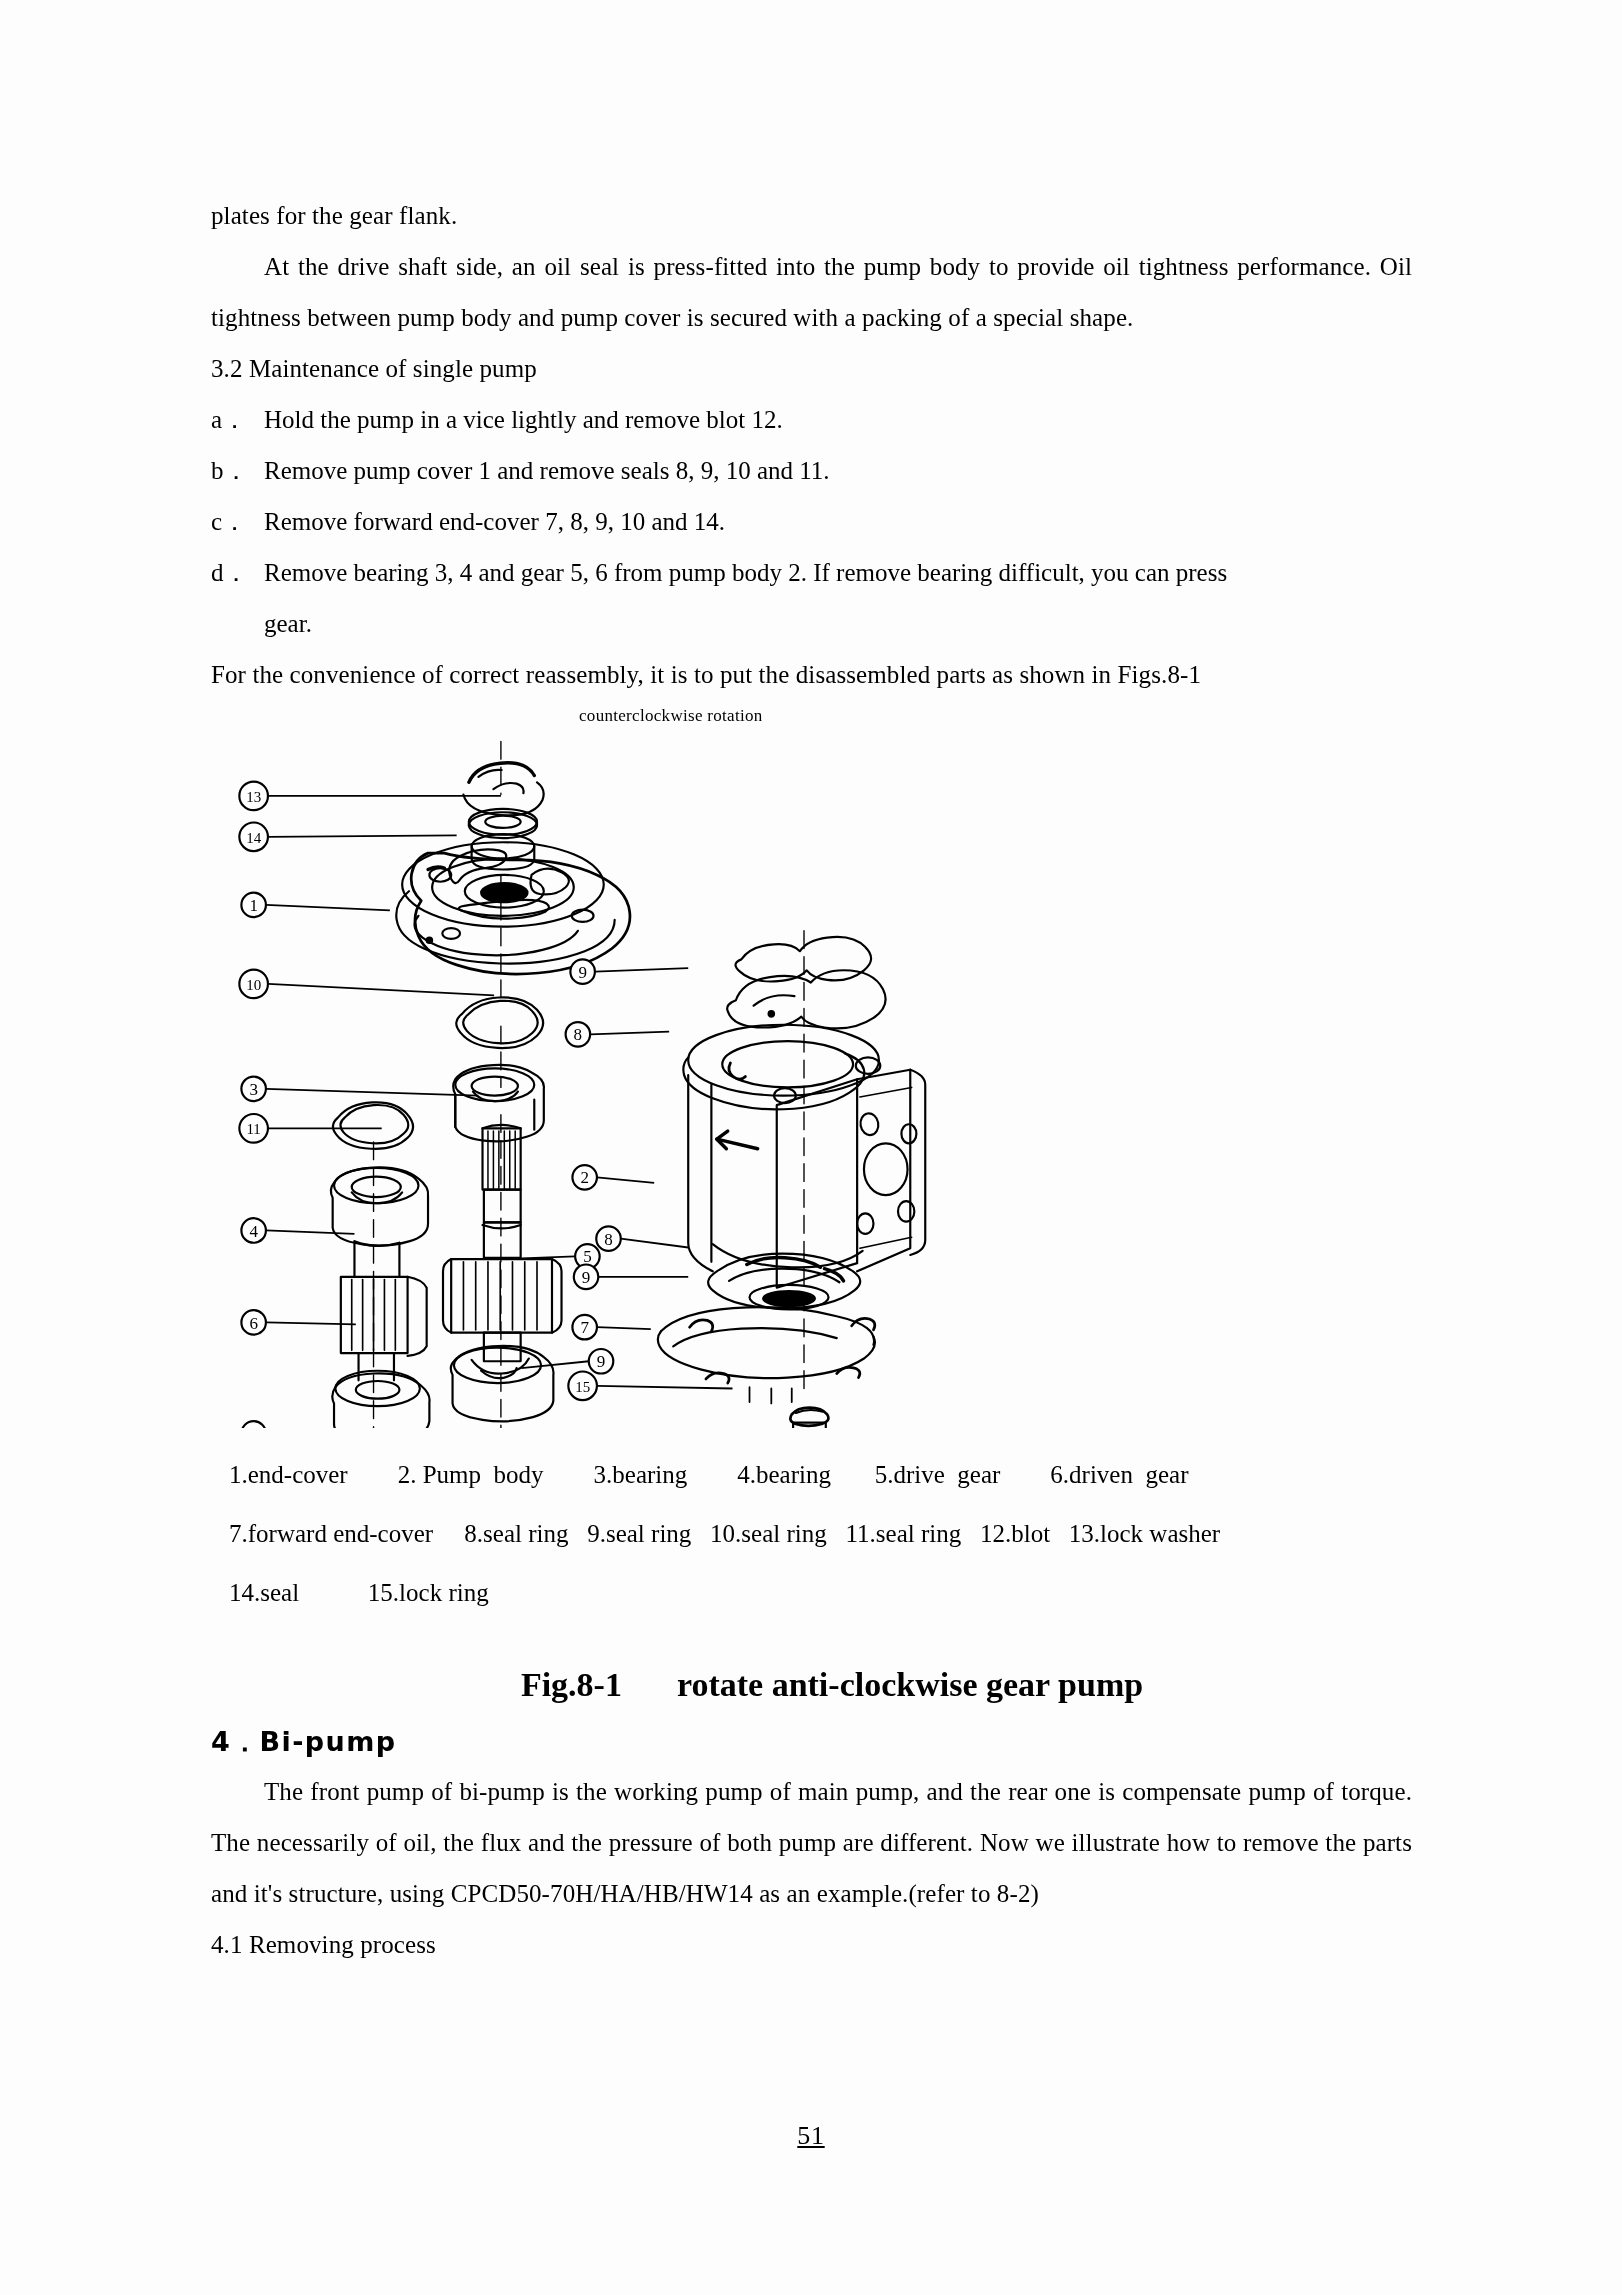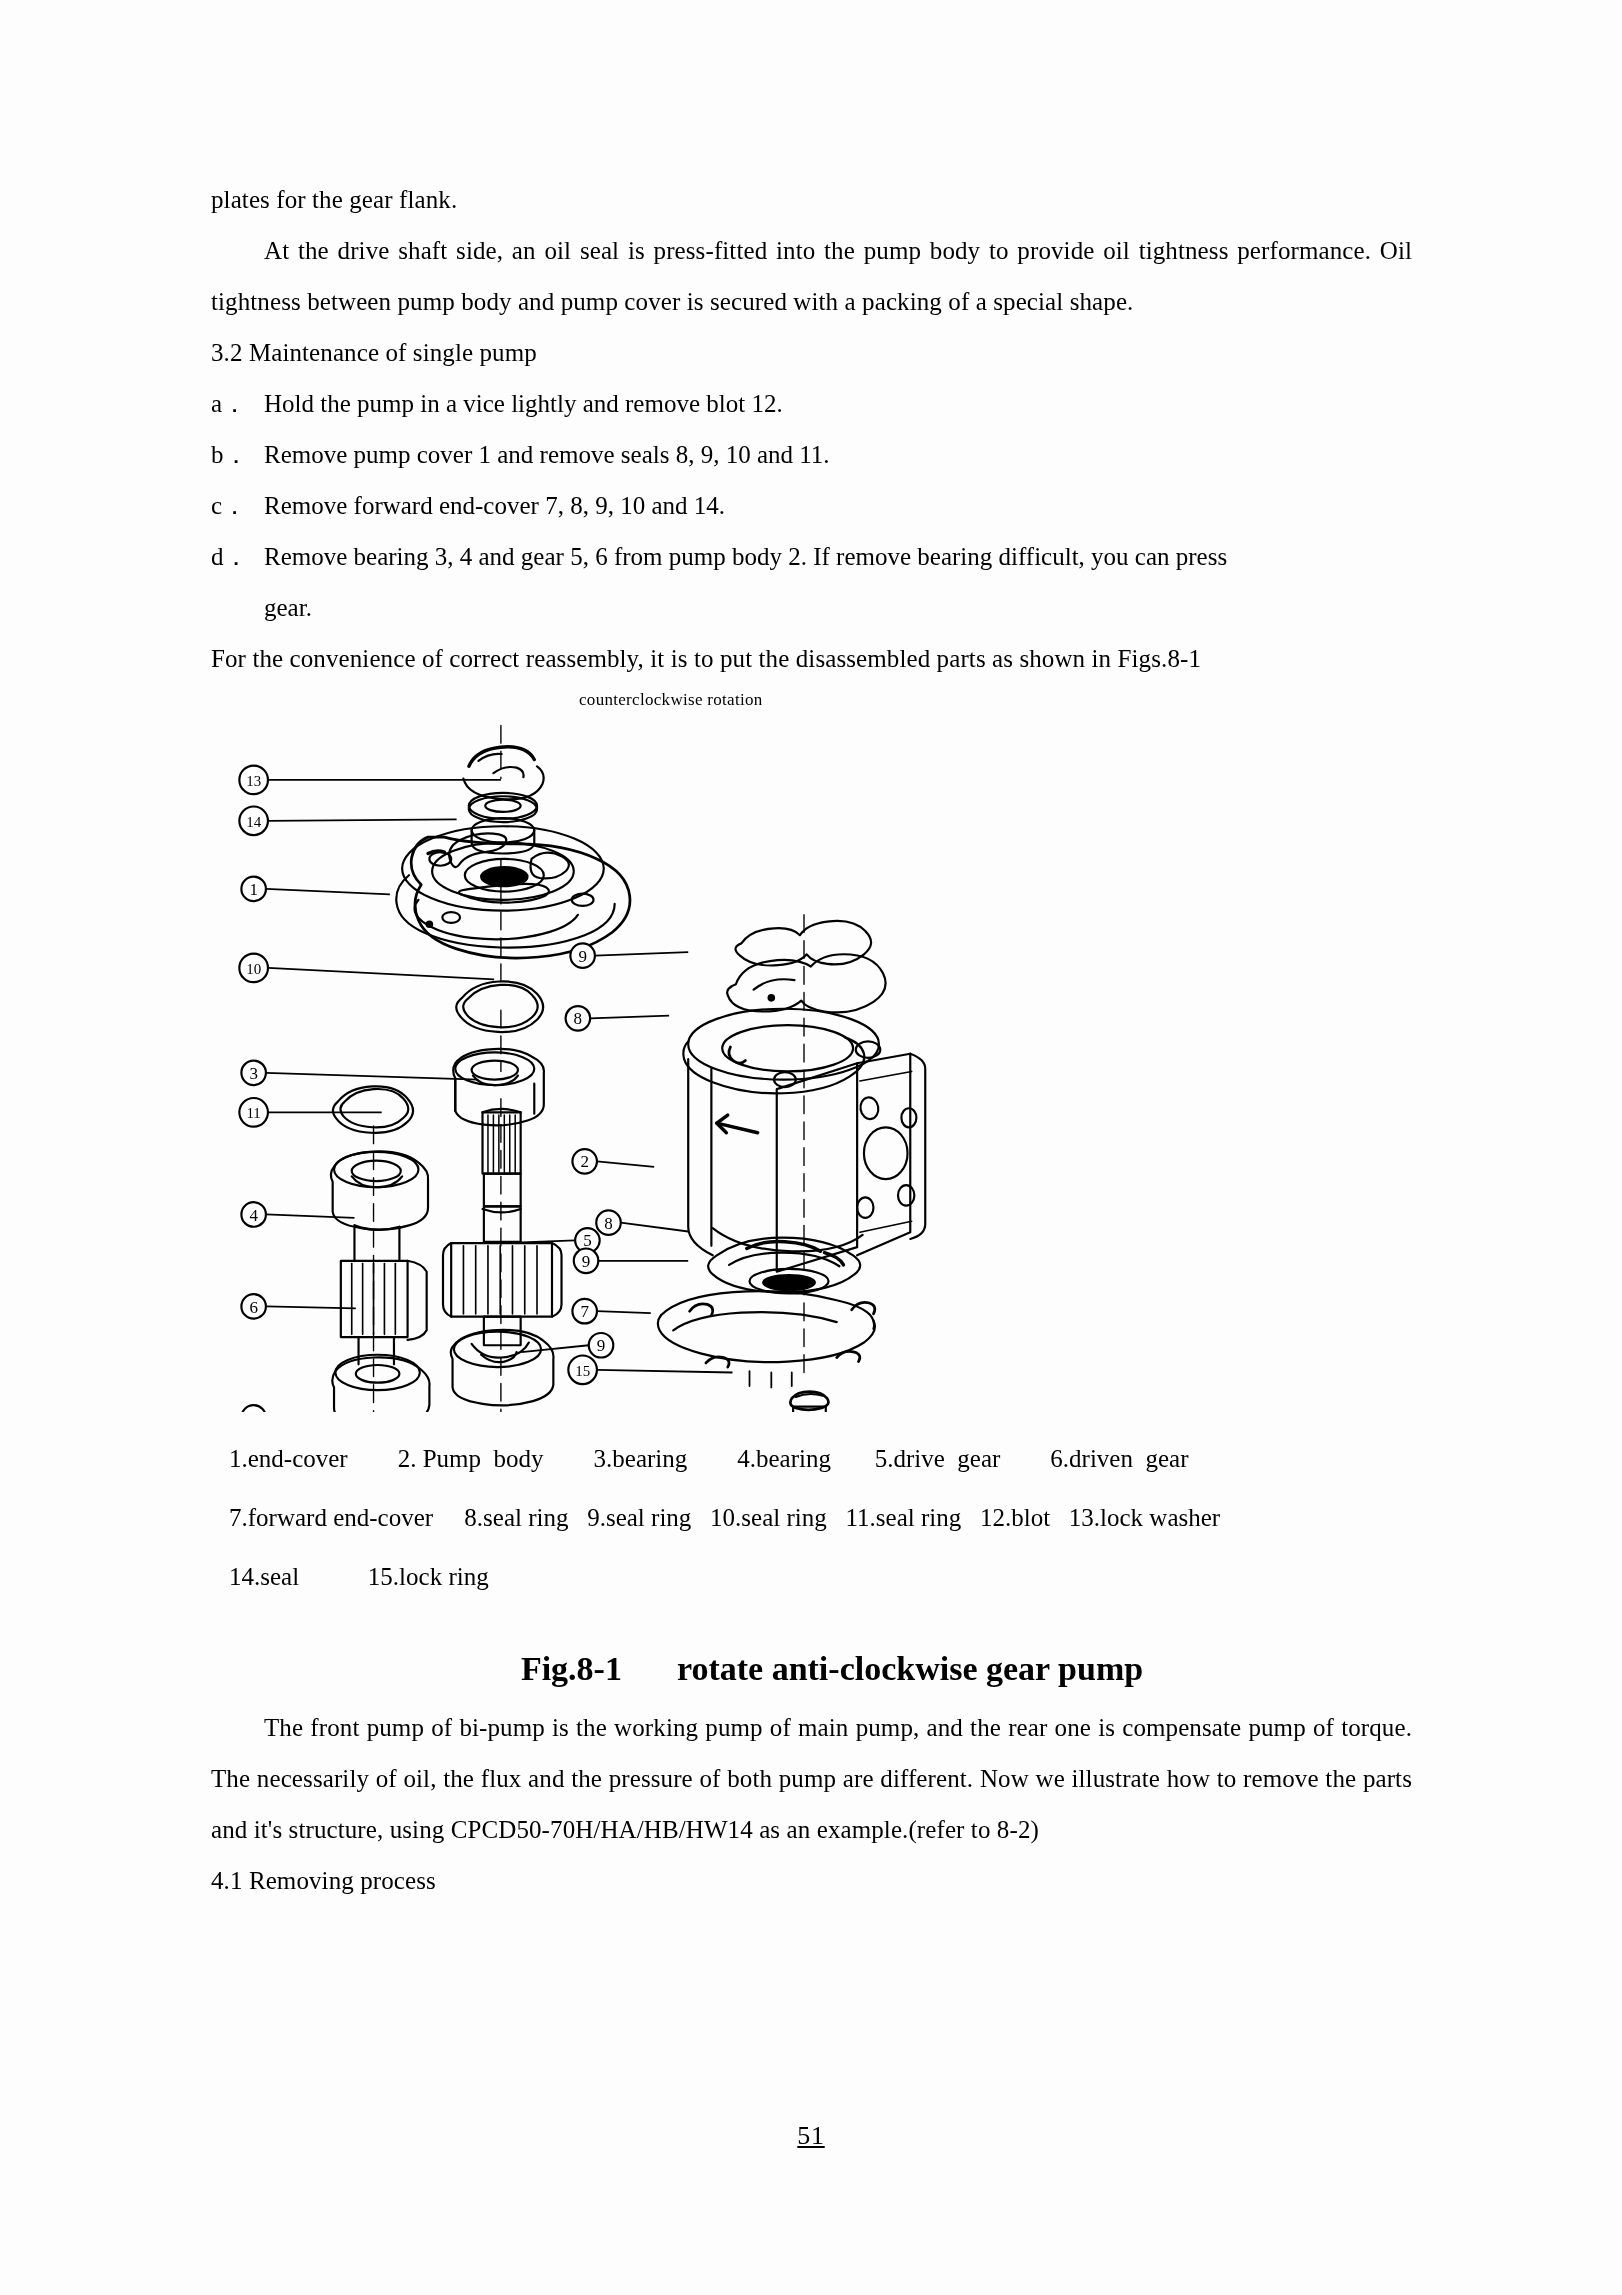--- a/index.html
+++ b/index.html
@@ -15,21 +15,21 @@
     position: relative;
     width: 1622px;
     height: 2295px;
     background: #fdfdfd;
     overflow: hidden;
     box-sizing: border-box;
   }
   .content {
     position: absolute;
     left: 211px;
-    top: 174px;
+    top: 190px;
     width: 1201px;
   }
 
   
   .para {
     font-size: 25px;
     line-height: 51px;
     text-align: justify;
     text-justify: inter-word;
     margin: 0;
@@ -433,20 +433,21 @@
     <div class="parts-list">14.seal           15.lock ring</div>
 
     <div style="height:30px"></div>
 
     <p class="fig-caption">
       <span>Fig.8-1</span><span class="gap"></span><span>rotate anti-clockwise gear pump</span>
     </p>
 
     <div style="height:9.5px"></div>
 
+    <p class="heading-gothic">4．Bi-pump</p>
 
     <p class="para indent">The front pump of bi-pump is the working pump of main pump, and the rear one is compensate pump of torque. The necessarily of oil, the flux and the pressure of both pump are different. Now we illustrate how to remove the parts and it's structure, using    CPCD50-70H/HA/HB/HW14 as an example.(refer to 8-2)</p>
 
     <p class="para flush">4.1 Removing process</p>
 
   </div>
 
   <div class="page-number">51</div>
 </div>
 

